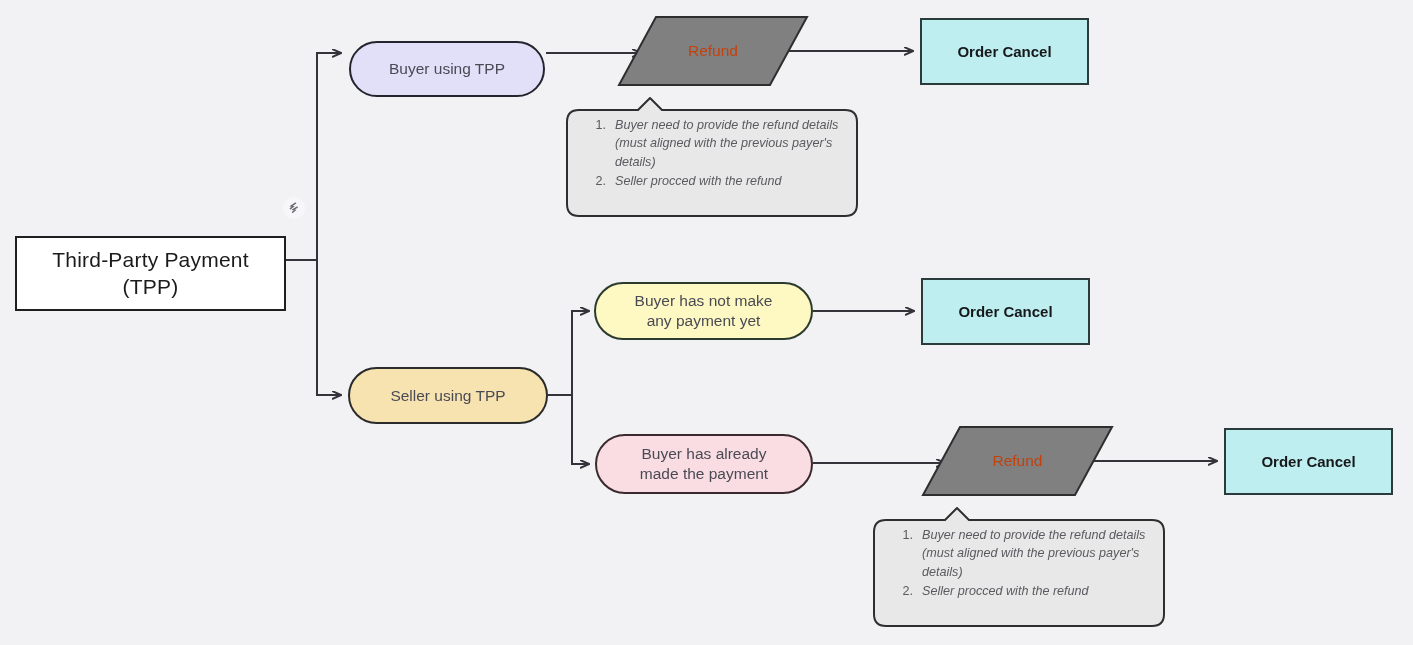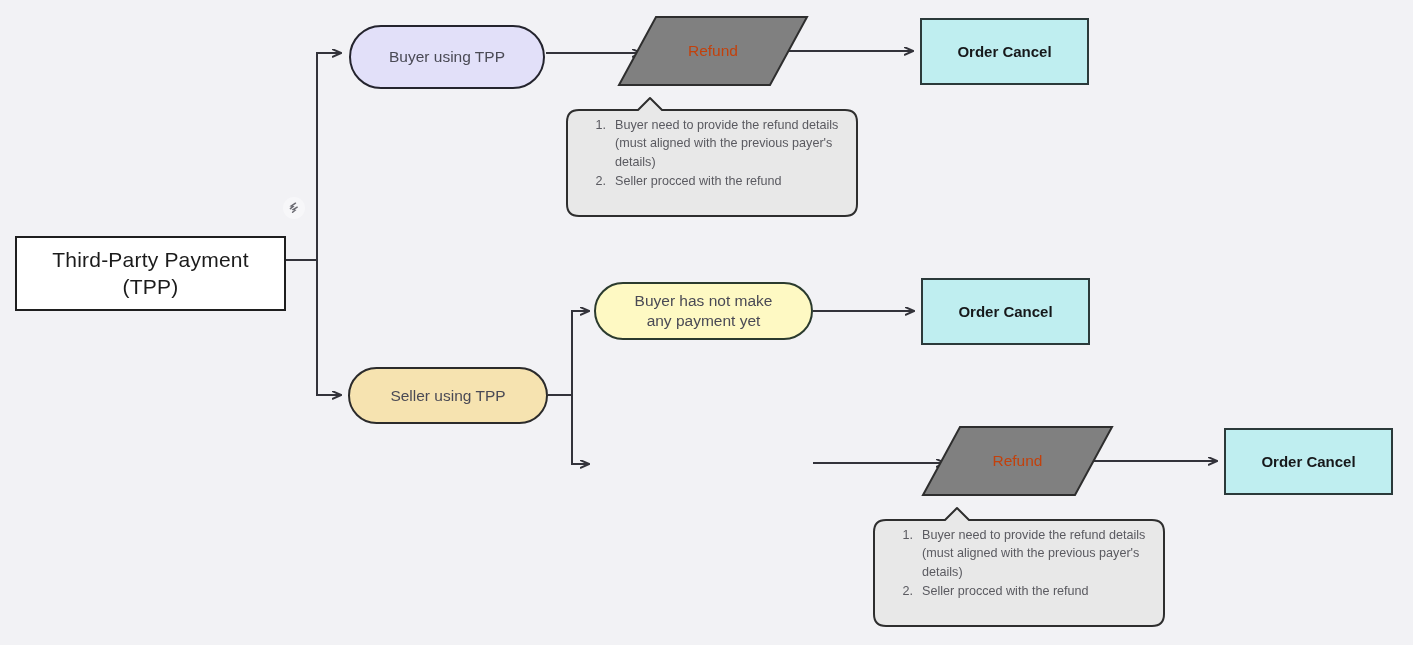--- a/index.html
+++ b/index.html
@@ -88,21 +88,21 @@
     display: flex;
     margin-bottom: 1px;
   }
   .note-num {
     width: 24px;
     flex: 0 0 24px;
     text-align: right;
     padding-right: 9px;
     box-sizing: content-box;
   }
-  .note-text { flex: 1 1 auto; }
+  .note-text { flex: 1 1 auto; font-style: italic; }
 
   
   #edges {
     position: absolute;
     left: 0; top: 0;
     width: 1413px;
     height: 645px;
     pointer-events: none;
   }
   #edges path, #edges line { stroke: #33333a; stroke-width: 2; fill: none; }
@@ -159,21 +159,21 @@
     <span>(TPP)</span>
   </div>
 
   <div class="badge" style="left:283px; top:197px;">
     <svg width="12" height="12" viewBox="0 0 12 12">
       <path d="M7.5 1.2 L3.2 4.0 L5.0 4.6 L2.4 6.6" stroke="#6b6b72" stroke-width="1.5" fill="none" stroke-linecap="round"></path>
       <path d="M9.2 5.2 L5.2 7.6 L7.0 8.2 L4.6 10.3" stroke="#6b6b72" stroke-width="1.5" fill="none" stroke-linecap="round"></path>
     </svg>
   </div>
 
-  <div class="node pill pill-lavender" style="left:349px; top:25px; width:196px; height:64px;align-items:center;">
+  <div class="node pill pill-lavender" style="left:349px; top:41px; width:196px; height:56px;align-items:center;">
     <span>Buyer using TPP</span>
   </div>
 
   <div class="para-wrap" style="left:618px; top:16px; width:190px; height:70px;">
     <svg width="190" height="70" viewBox="0 0 190 70">
       <polygon points="38,1 189,1 152,69 1,69" fill="#808080" stroke="#2e2e2e" stroke-width="2"></polygon>
     </svg>
     <div class="para-label">Refund</div>
   </div>
 
@@ -205,20 +205,24 @@
 
   <div class="node pill pill-green" style="left:594px; top:282px; width:219px; height:58px; flex-direction:column;">
     <span>Buyer has not make</span>
     <span>any payment yet</span>
   </div>
 
   <div class="node rect-cyan" style="left:921px; top:278px; width:169px; height:67px;">
     <span>Order Cancel</span>
   </div>
 
+  <div class="node pill pill-pink" style="left:595px; top:434px; width:218px; height:60px; flex-direction:column;">
+    <span>Buyer has already</span>
+    <span>made the payment</span>
+  </div>
 
   <div class="para-wrap" style="left:922px; top:426px; width:191px; height:70px;">
     <svg width="191" height="70" viewBox="0 0 191 70">
       <polygon points="38,1 190,1 153,69 1,69" fill="#808080" stroke="#2e2e2e" stroke-width="2"></polygon>
     </svg>
     <div class="para-label">Refund</div>
   </div>
 
   <div class="node rect-cyan" style="left:1224px; top:428px; width:169px; height:67px;">
     <span>Order Cancel</span>

